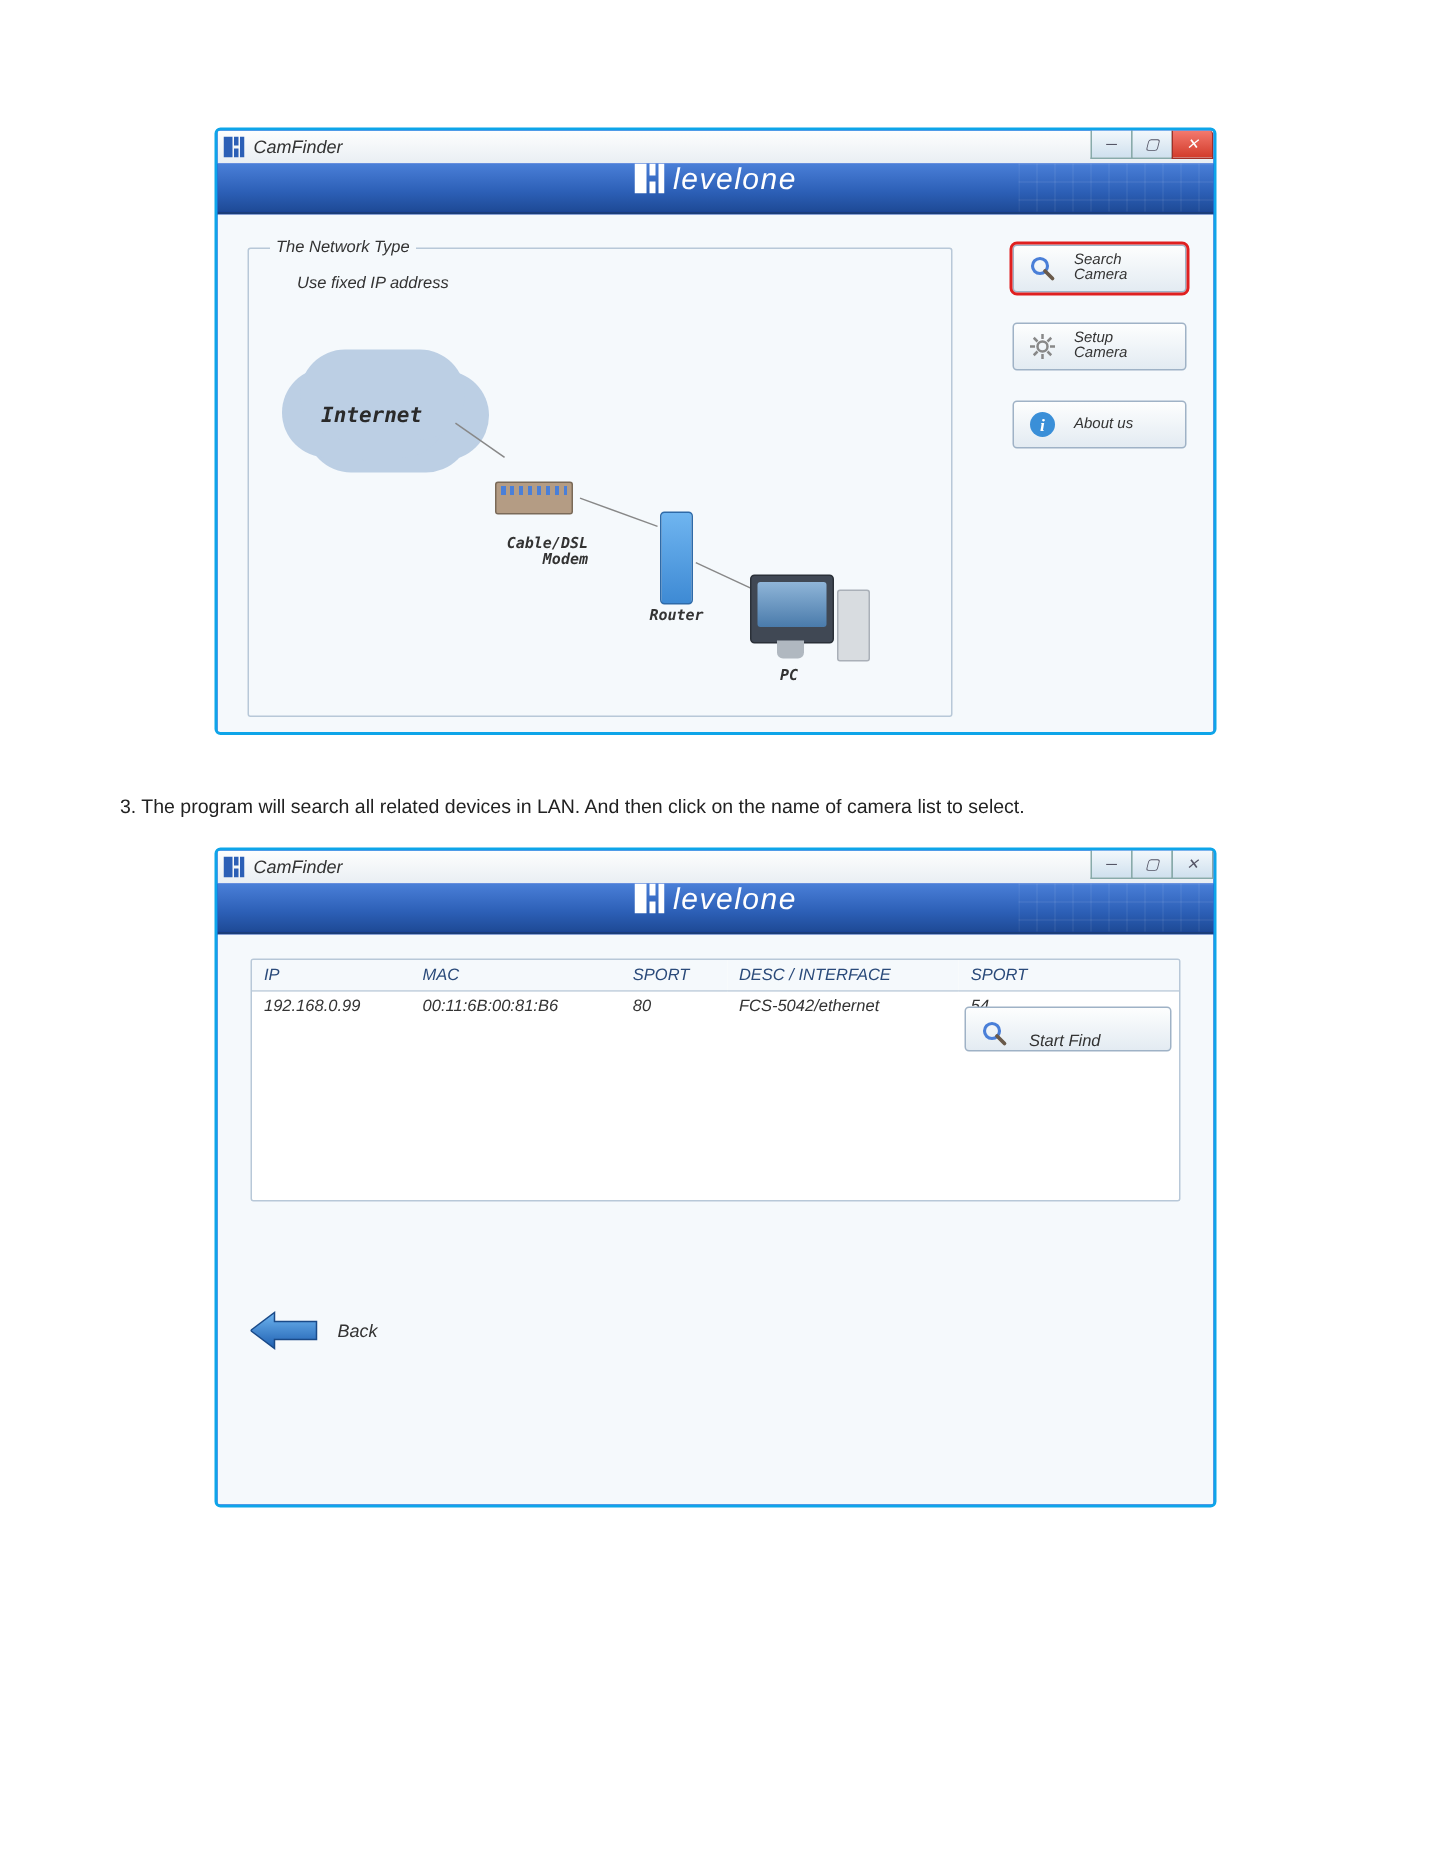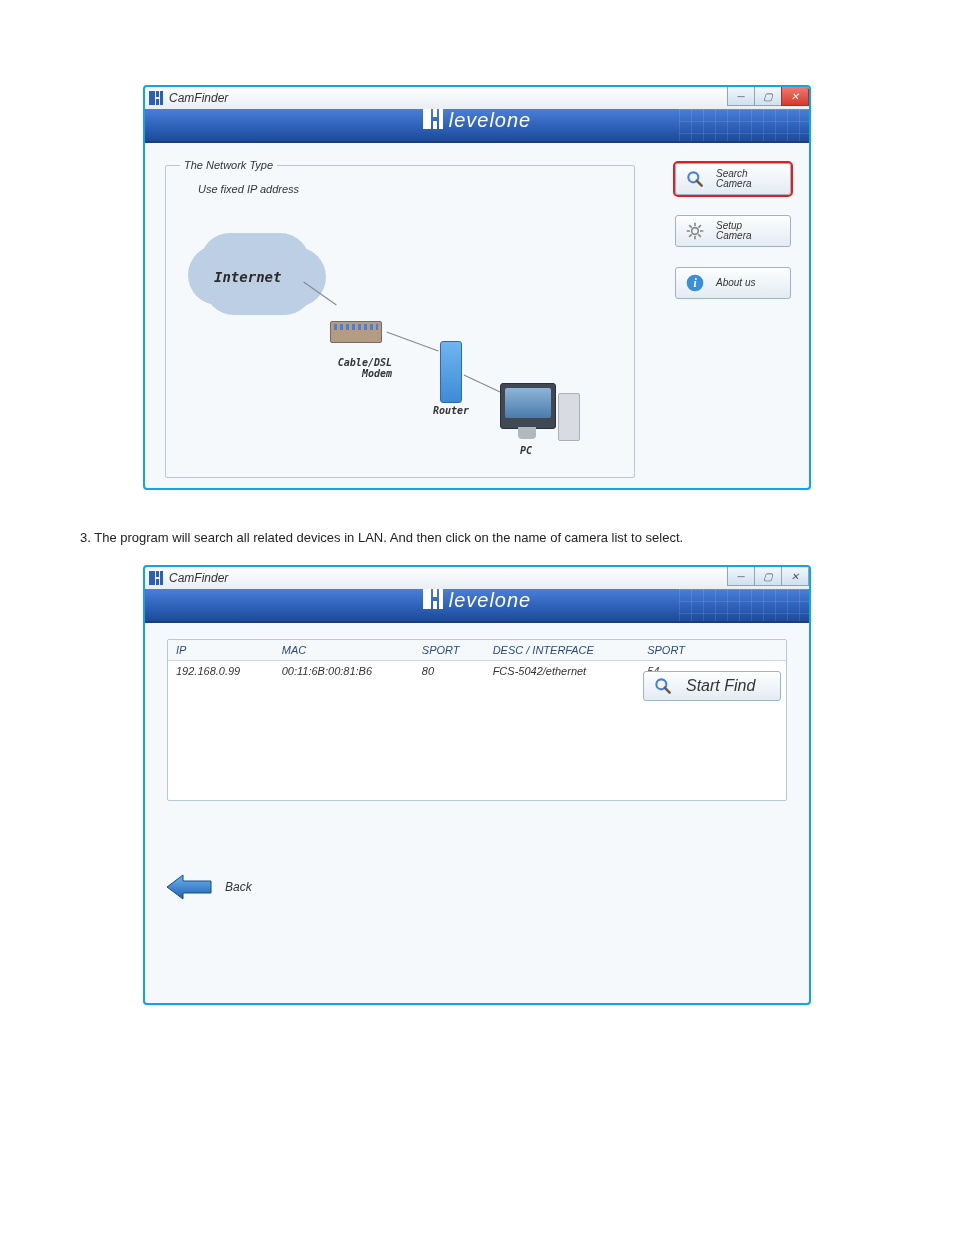--- a/index.html
+++ b/index.html
@@ -305,22 +305,22 @@
   .startfind {
     position: absolute;
     right: 28px;
     top: 48px;
     width: 120px;
     height: 28px;
     border: 1px solid #9fb2c6;
     background: linear-gradient(#fdfefe, #e3ebf2);
     border-radius: 3px;
     display: flex;
-    align-items: center;
-    font-size: 16px;
+    align-items: flex-end;
+    font-size: 11px;
     padding: 0 8px;
     cursor: pointer;
   }
   .startfind .icon { width: 22px; height: 22px; margin-right: 12px; display:flex; align-items:center; justify-content:center;}
   .table-box {
     border: 1px solid #b8c8d8;
     border-radius: 2px;
     background: #fff;
     height: 160px;
     overflow: hidden;

